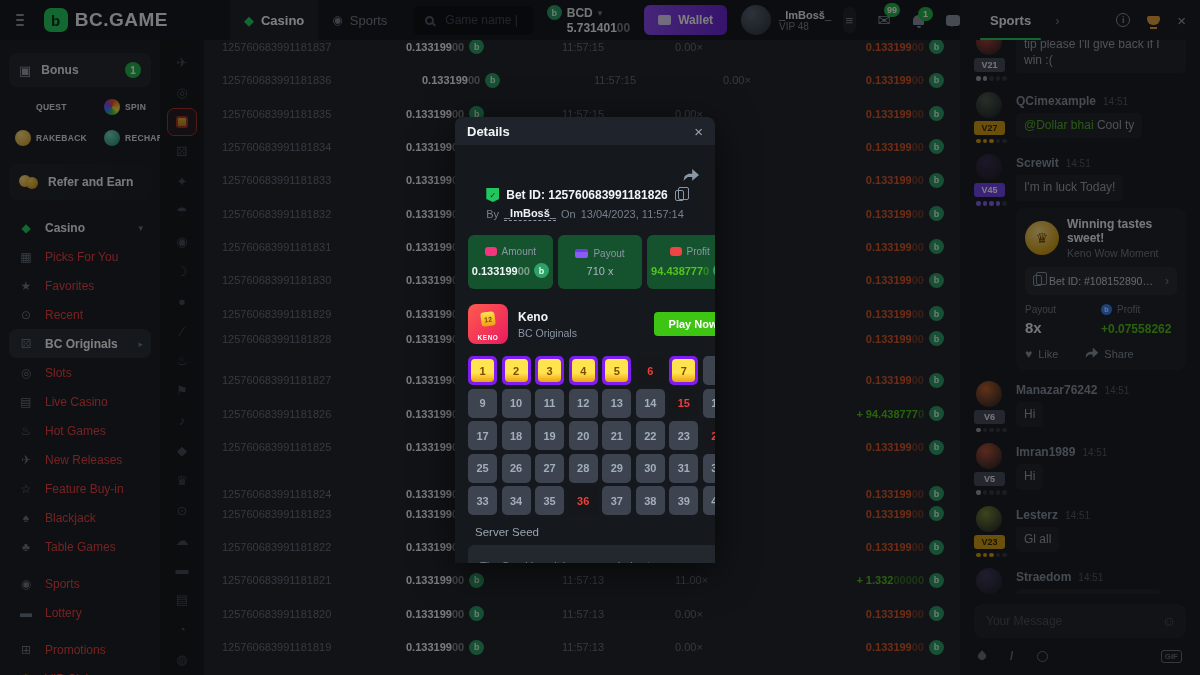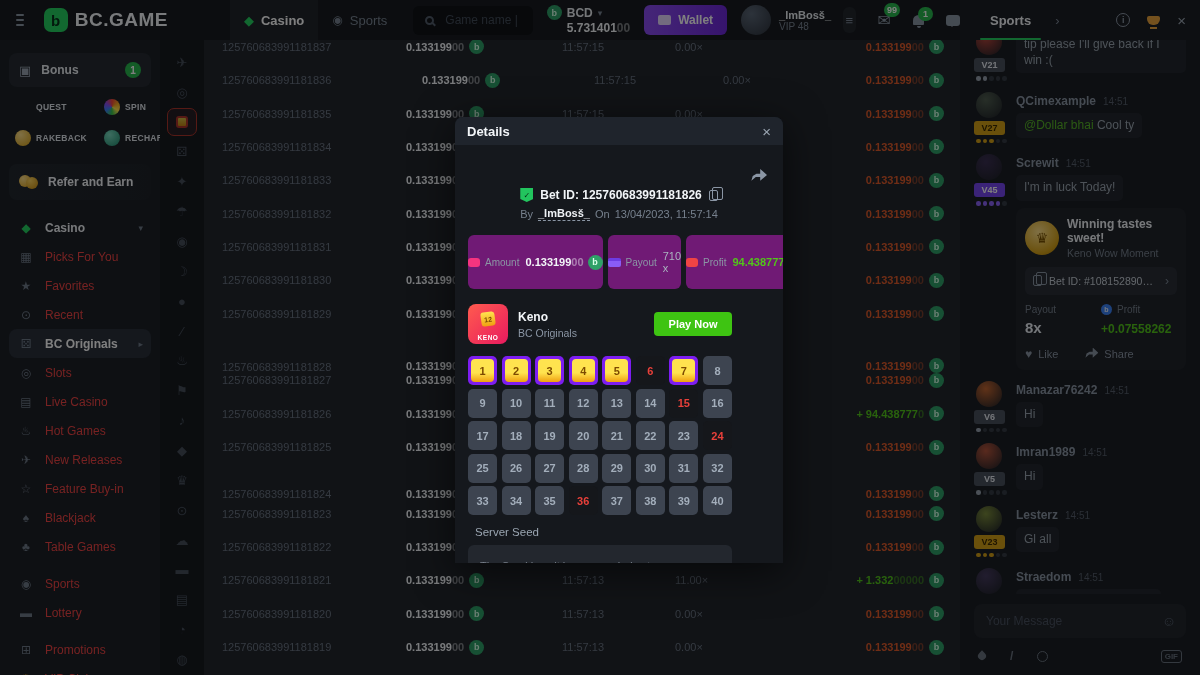--- a/index.html
+++ b/index.html
@@ -152,33 +152,33 @@
   .chat-toolbar{display:flex;align-items:center;gap:24px;margin-top:11px;padding:0 4px;}
   .ic-drop{width:8px;height:8px;background:#69737f;border-radius:0 50% 50% 50%;transform:rotate(45deg);cursor:pointer;}
   .ic-slash{color:#69737f;font-size:12px;font-weight:bold;cursor:pointer;}
   .ic-coin-o{width:11px;height:11px;border:1.5px solid #69737f;border-radius:50%;cursor:pointer;}
   .gif-badge{margin-left:auto;border:1.2px solid #69737f;border-radius:3px;color:#69737f;font-size:8px;font-weight:bold;padding:1px 3px;cursor:pointer;}
 
   
   .dim{position:absolute;inset:0;background:rgba(0,0,0,.5);z-index:40;}
 
   
-  .modal{position:absolute;left:455px;top:117px;width:328px;height:446px;background:#15181d;border-radius:8px 8px 0 0;overflow:hidden;z-index:50;box-shadow:0 8px 40px rgba(0,0,0,.6);}
+  .modal{position:absolute;left:455px;top:117px;width:260px;height:446px;background:#15181d;border-radius:8px 8px 0 0;overflow:hidden;z-index:50;box-shadow:0 8px 40px rgba(0,0,0,.6);}
   .modal-header{height:28px;background:#1f242c;display:flex;align-items:center;padding:0 12px;}
   .modal-title{color:#f2f5f8;font-size:13px;font-weight:bold;flex:1;}
   .modal-close{color:#9aa5b1;font-size:15px;cursor:pointer;}
   .modal-share{position:absolute;right:16px;top:52px;cursor:pointer;}
   .modal-share .ic-share{width:17px;height:14px;}
   .betid-row{position:absolute;left:0;top:71px;width:100%;display:flex;align-items:center;justify-content:center;gap:7px;}
   .ic-shield{width:13px;height:14px;background:#22c55e;clip-path:polygon(50% 100%,0 78%,0 0,100% 0,100% 78%);color:#073015;font-size:8px;font-weight:bold;display:flex;align-items:center;justify-content:center;}
   .betid-text{color:#f2f5f8;font-size:12px;font-weight:bold;}
   .byline{position:absolute;left:0;top:90px;width:100%;display:flex;align-items:center;justify-content:center;gap:5px;color:#76808d;font-size:11px;}
   .by-name{color:#eef1f5;font-weight:bold;border-bottom:1px dashed #8b96a5;padding-bottom:1px;cursor:pointer;}
   .stats{position:absolute;left:13px;top:118px;width:264px;display:flex;gap:5px;}
-  .stat-card{flex:1;height:54px;background:#701a75;border-radius:6px;display:flex;flex-direction:row;align-items:center;justify-content:center;gap:6px;}
+  .stat-card{flex:1;height:54px;background:#14532d;border-radius:6px;display:flex;flex-direction:column;align-items:center;justify-content:center;gap:6px;}
   .stat-top{display:flex;align-items:center;gap:5px;color:#8b96a5;font-size:10px;}
   .ic-amount{width:12px;height:9px;border-radius:3px;background:#f5347f;}
   .ic-payout{width:13px;height:9px;border-radius:2px;background:#8a5cf6;border-top:3px solid #6d3ce3;}
   .ic-profit{width:12px;height:9px;border-radius:3px;background:#ef4444;}
   .stat-val{display:flex;align-items:center;gap:4px;font-size:11px;font-weight:bold;color:#f2f5f8;}
   .stat-val.plain{color:#aab4c0;font-weight:normal;}
   .stat-val.green{color:#52c41a;}
   .game-row{position:absolute;left:13px;top:186px;width:264px;height:42px;display:flex;align-items:center;gap:10px;}
   .keno-tile{width:40px;height:40px;border-radius:8px;background:linear-gradient(135deg,#ff5b4e,#e81a5f);position:relative;flex:none;}
   .keno-tile .kt-sq{position:absolute;left:13px;top:8px;width:14px;height:14px;border-radius:3px;background:linear-gradient(180deg,#ffe34f,#f0a010);color:#7c4a00;font-size:7px;font-weight:bold;display:flex;align-items:center;justify-content:center;transform:rotate(-8deg);}
@@ -492,21 +492,21 @@
           <span>0.133199<span class="dimtxt">00</span></span>
           <span class="coin sm">b</span>
         </div>
         <div class="c-time">11:57:14</div>
         <div class="c-mult">0.00×</div>
         <div class="c-profit">
           <span class="p-loss">0.133199<span class="dimtxt">00</span></span>
           <span class="coin sm">b</span>
         </div>
       </div>
-      <div class="bet-row" style="top: 300px; align-items: flex-end;">
+      <div class="bet-row" style="top: 282px;">
         <div class="c-id">125760683991181828</div>
         <div class="c-amt">
           <span>0.133199<span class="dimtxt">00</span></span>
           <span class="coin sm">b</span>
         </div>
         <div class="c-time">11:57:14</div>
         <div class="c-mult">0.00×</div>
         <div class="c-profit">
           <span class="p-loss">0.133199<span class="dimtxt">00</span></span>
           <span class="coin sm">b</span>

